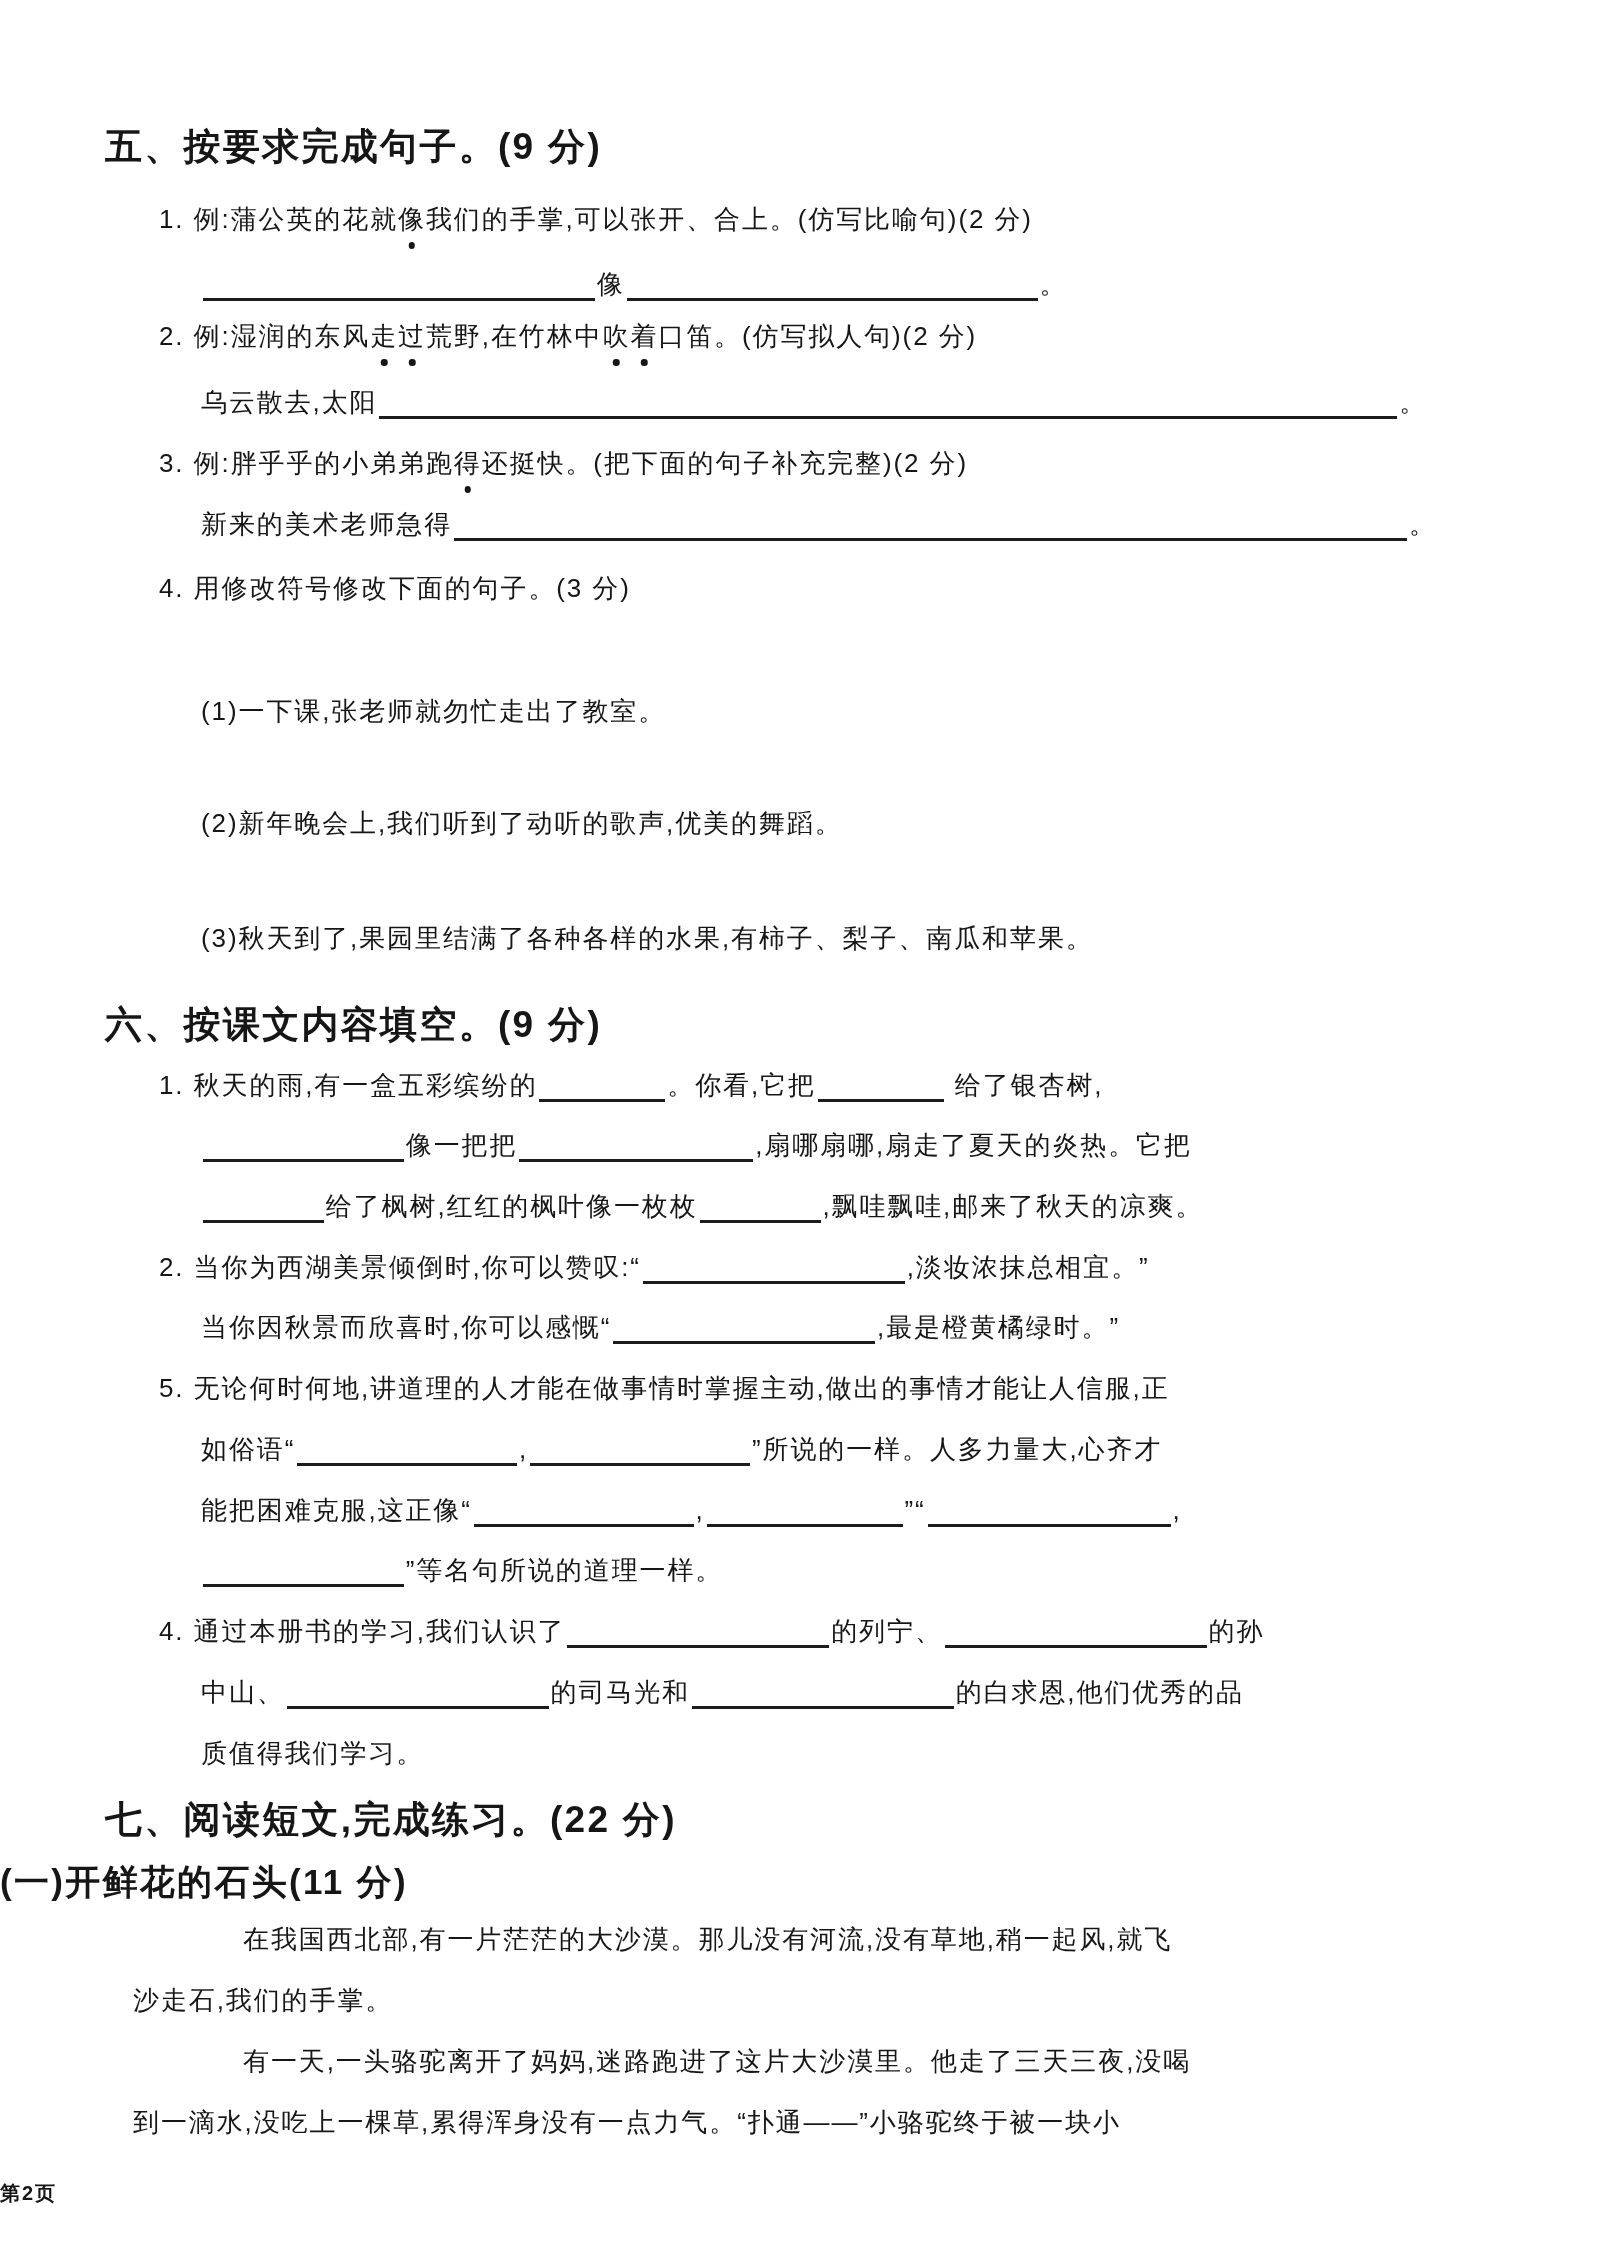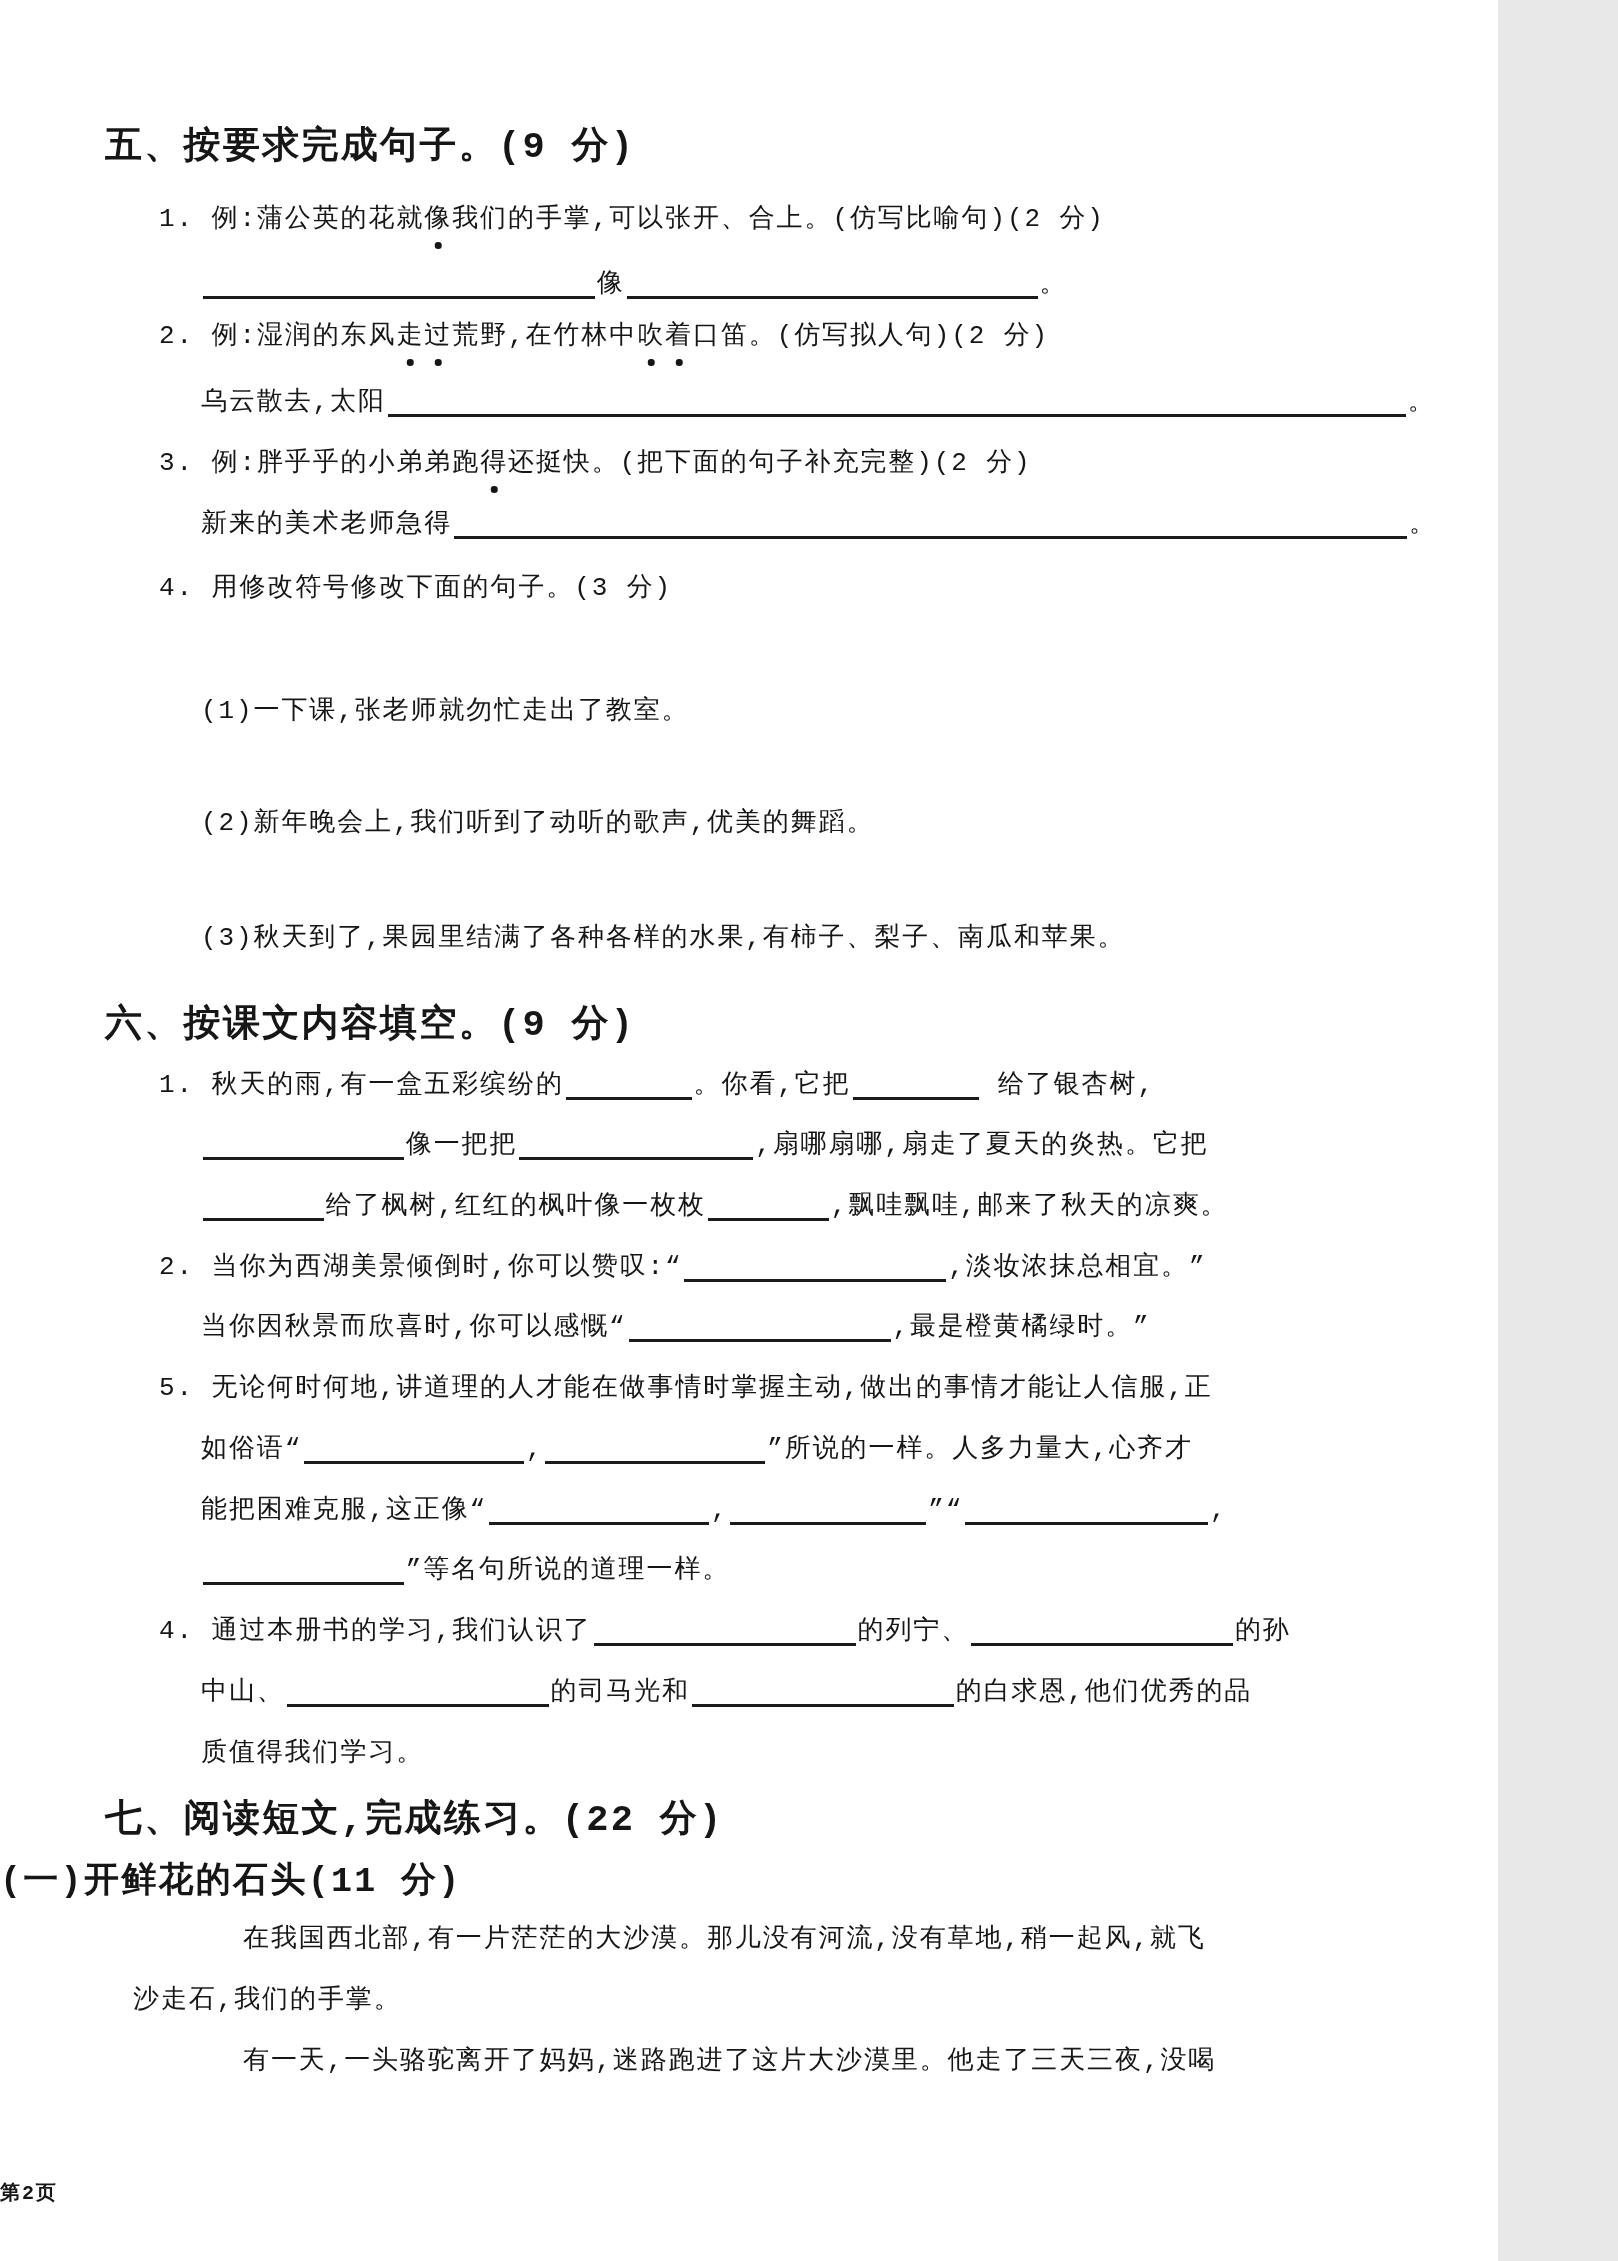--- a/index.html
+++ b/index.html
@@ -1,21 +1,21 @@
 <!DOCTYPE html>
 <html style="font-size:7.5px"><head>
 <meta charset="utf-8">
 <style>
   html,body{margin:0;padding:0;background:#e8e8e8;}
   .page{
     position:relative;
-    width:1498px;height:2261px;
+    width:1618px;height:2261px;
     background:#ffffff;
     overflow:hidden;
-    font-family:Liberation Mono, monospace;
+    font-family:Liberation Sans, sans-serif;
     color:#161616;
   }
   .line{
     position:absolute;
     white-space:nowrap;
     font-size:26px;
     line-height:1.15;
     letter-spacing:1.9px;
   }
   .h{
@@ -111,17 +111,18 @@
   <div class="line h" style="top:1799px;left:105px">七、阅读短文,完成练习。(22 分)</div>
 
   <div class="line h center" style="top:1862px;font-size:35px">(一)开鲜花的石头(11 分)</div>
 
   <div class="line" style="top:1925px;left:243px">在我国西北部,有一片茫茫的大沙漠。那儿没有河流,没有草地,稍一起风,就飞</div>
 
   <div class="line" style="top:1986px;left:133px">沙走石,我们的手掌。</div>
 
   <div class="line" style="top:2047px;left:243px">有一天,一头骆驼离开了妈妈,迷路跑进了这片大沙漠里。他走了三天三夜,没喝</div>
 
+  <div class="line" style="top:2108px;left:133px">到一滴水,没吃上一棵草,累得浑身没有一点力气。“扑通——”小骆驼终于被一块小</div>
 
   <div class="line center footer" style="top:2182px">第2页</div>
 
 </div>
 
 
 </body></html>

